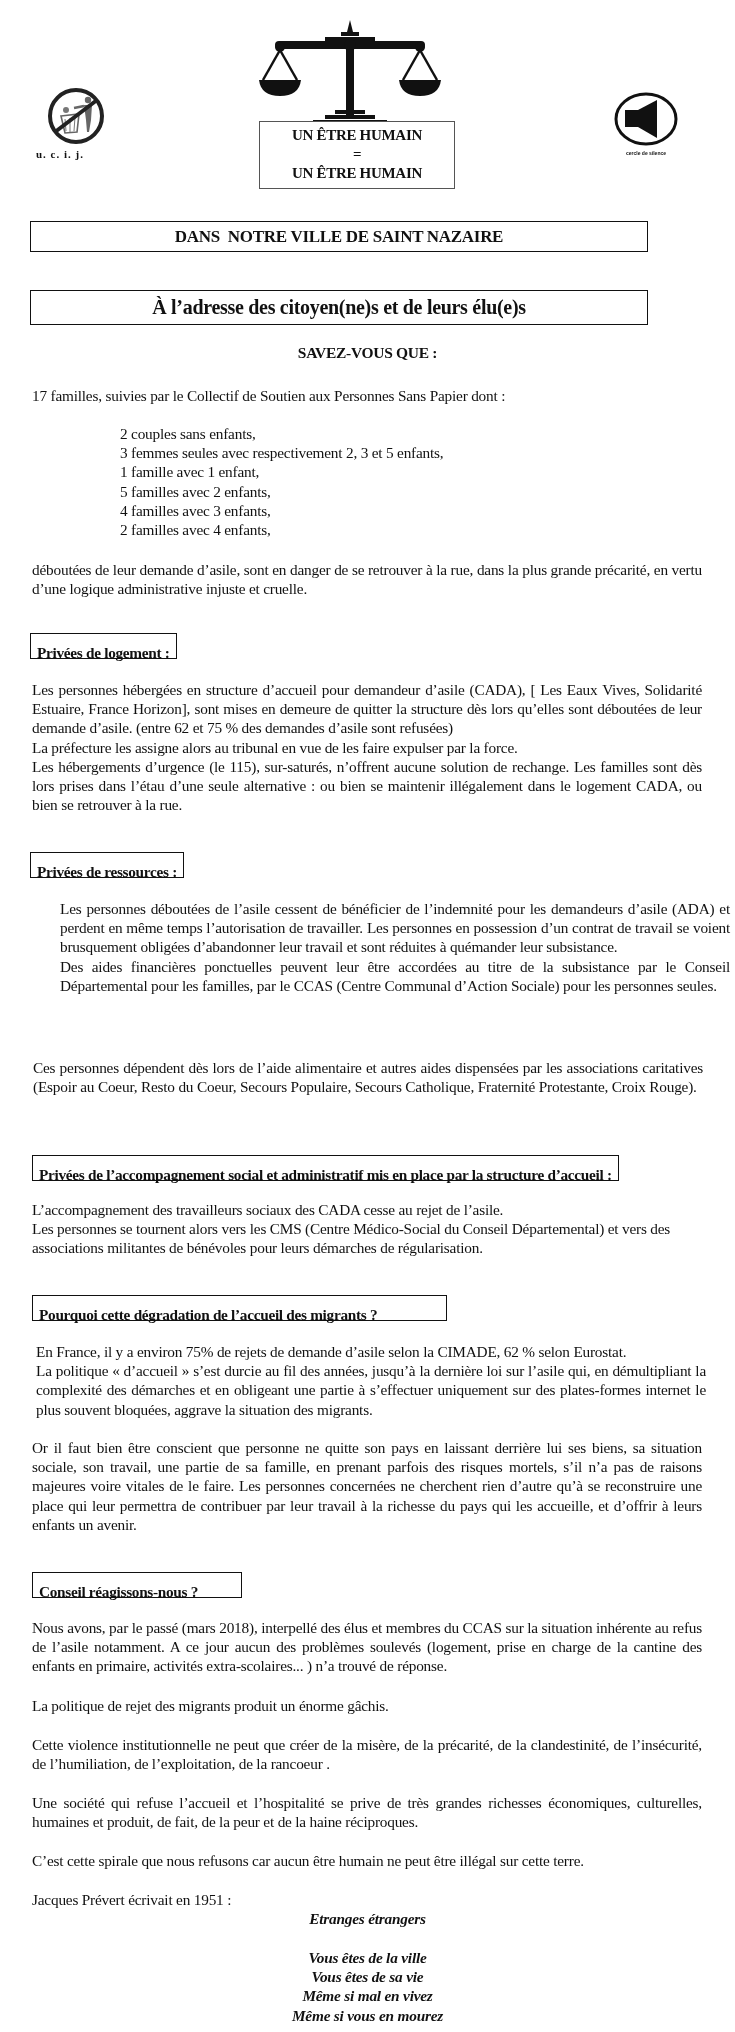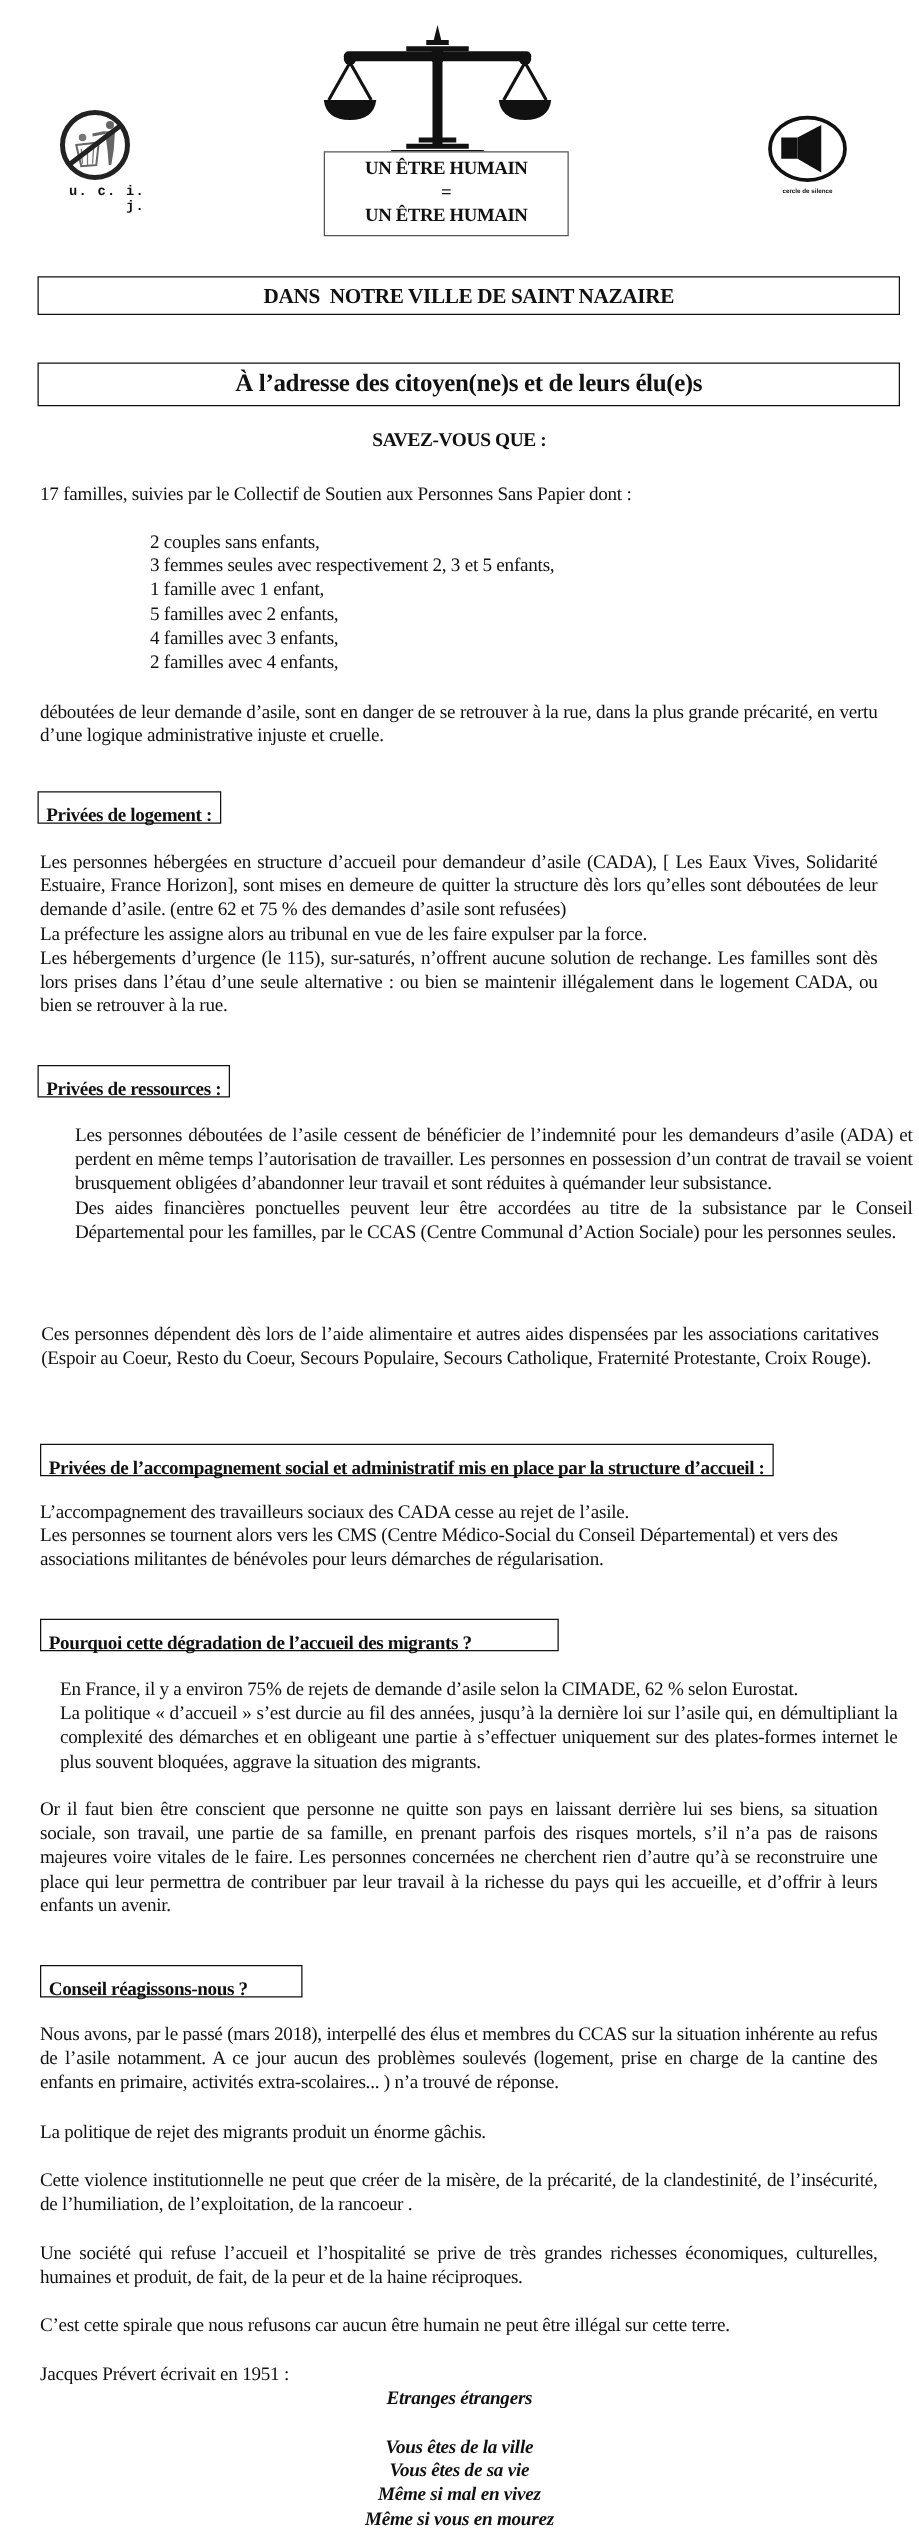--- a/index.html
+++ b/index.html
@@ -11,42 +11,42 @@
     font-family: "Liberation Serif", "DejaVu Serif", serif;
     color: #111111;
   }
   .abs { position: absolute; }
   .txt { font-size: 15.3px; line-height: 19.2px; letter-spacing: -0.2px; }
   .just { text-align: justify; text-align-last: left; }
 
   
   .logo-left { left: 36px; top: 86px; width: 80px; }
   .logo-left svg { display: block; margin: 0 auto; }
-  .logo-left .cap { font-family: Liberation Mono, monospace; font-weight: bold; font-size: 11px; text-align: right; margin-top: 2px; letter-spacing: 1px; }
+  .logo-left .cap { font-family: Liberation Serif, serif; font-weight: bold; font-size: 11px; text-align: left; margin-top: 2px; letter-spacing: 1px; }
   .logo-right { left: 606px; top: 92px; width: 80px; }
   .logo-right svg { display: block; margin: 0 auto; }
   .logo-right .cap { font-family: "Liberation Sans", "DejaVu Sans", sans-serif; font-weight: bold; font-size: 5px; text-align: center; margin-top: 4px; }
 
   .scale { left: 255px; top: 18px; width: 190px; height: 152px; }
   .scale-box {
     left: 259px; top: 121px; width: 196px; height: 68px;
     border: 1px solid #555;
     background: #fff;
     text-align: center;
     font-family: "Liberation Serif", serif;
     font-weight: bold;
     font-size: 15px;
     line-height: 19px;
     padding-top: 4px;
     box-sizing: border-box;
     letter-spacing: -0.3px;
   }
 
   .title-box {
-    left: 30px; width: 690px;
+    left: 30px; width: 618px;
     border: 1.3px solid #111;
     box-sizing: border-box;
     text-align: center;
     font-weight: bold;
   }
   .title1 { top: 221px; height: 31px; font-size: 17px; line-height: 29px; letter-spacing: -0.3px; }
   .title2 { top: 290px; height: 35px; font-size: 20px; line-height: 33px; letter-spacing: -0.3px; }
 
   .savez { left: 0; width: 735px; top: 344px; font-weight: bold; font-size: 15.5px; text-align: center; letter-spacing: -0.3px; }
 
@@ -154,21 +154,21 @@
 </div>
 <div class="abs txt just" style="left:33px; top:1058px; width:670px;">Ces personnes dépendent dès lors de l’aide alimentaire et autres aides dispensées par les associations caritatives (Espoir au Coeur, Resto du Coeur, Secours Populaire, Secours Catholique, Fraternité Protestante, Croix Rouge).</div>
 
 <div class="abs sec-box" style="top:1155px; left:32px;">Privées de l’accompagnement social et administratif mis en place par la structure d’accueil :</div>
 <div class="abs txt" style="left:32px; top:1200px; width:676px;">
   <div>L’accompagnement des travailleurs sociaux des CADA cesse au rejet de l’asile.</div>
   <div>Les personnes se tournent alors vers les CMS (Centre Médico-Social du Conseil Départemental) et vers des associations militantes de bénévoles pour leurs démarches de régularisation.</div>
 </div>
 
 <div class="abs sec-box" style="top:1295px; left:32px; width:415px;">Pourquoi cette dégradation de l’accueil des migrants ?</div>
-<div class="abs txt just" style="left:48px; top:1342px; width:670px;">
+<div class="abs txt just" style="left:36px; top:1342px; width:670px;">
   <div>En France, il y a environ 75% de rejets de demande d’asile selon la CIMADE, 62 % selon Eurostat.</div>
   <div>La politique « d’accueil » s’est durcie au fil des années, jusqu’à la dernière loi sur l’asile qui, en démultipliant la complexité des démarches et en obligeant une partie à s’effectuer uniquement sur des plates-formes internet le plus souvent bloquées, aggrave la situation des migrants.</div>
 </div>
 <div class="abs txt just" style="left:32px; top:1438px; width:670px;">Or il faut bien être conscient que personne ne quitte son pays en laissant derrière lui ses biens, sa situation sociale, son travail, une partie de sa famille, en prenant parfois des risques mortels, s’il n’a pas de raisons majeures voire vitales de le faire. Les personnes concernées ne cherchent rien d’autre qu’à se reconstruire une place qui leur permettra de contribuer par leur travail à la richesse du pays qui les accueille, et d’offrir à leurs enfants un avenir.</div>
 
 <div class="abs sec-box" style="top:1572px; left:32px; width:210px;">Conseil réagissons-nous ?</div>
 <div class="abs txt just" style="left:32px; top:1618px; width:670px;">Nous avons, par le passé (mars 2018), interpellé des élus et membres du CCAS sur la situation inhérente au refus de l’asile notamment. A ce jour aucun des problèmes soulevés (logement, prise en charge de la cantine des enfants en primaire, activités extra-scolaires... ) n’a trouvé de réponse.</div>
 <div class="abs txt" style="left:32px; top:1696px; width:670px;">La politique de rejet des migrants  produit un énorme gâchis.</div>
 <div class="abs txt just" style="left:32px; top:1735px; width:670px;">Cette violence institutionnelle ne peut que créer de la misère, de la précarité, de la clandestinité, de l’insécurité, de l’humiliation, de l’exploitation, de la rancoeur .</div>
 <div class="abs txt just" style="left:32px; top:1793px; width:670px;">Une société qui refuse l’accueil et l’hospitalité se prive de très grandes richesses économiques, culturelles, humaines et produit, de fait, de la peur et de la haine réciproques.</div>

